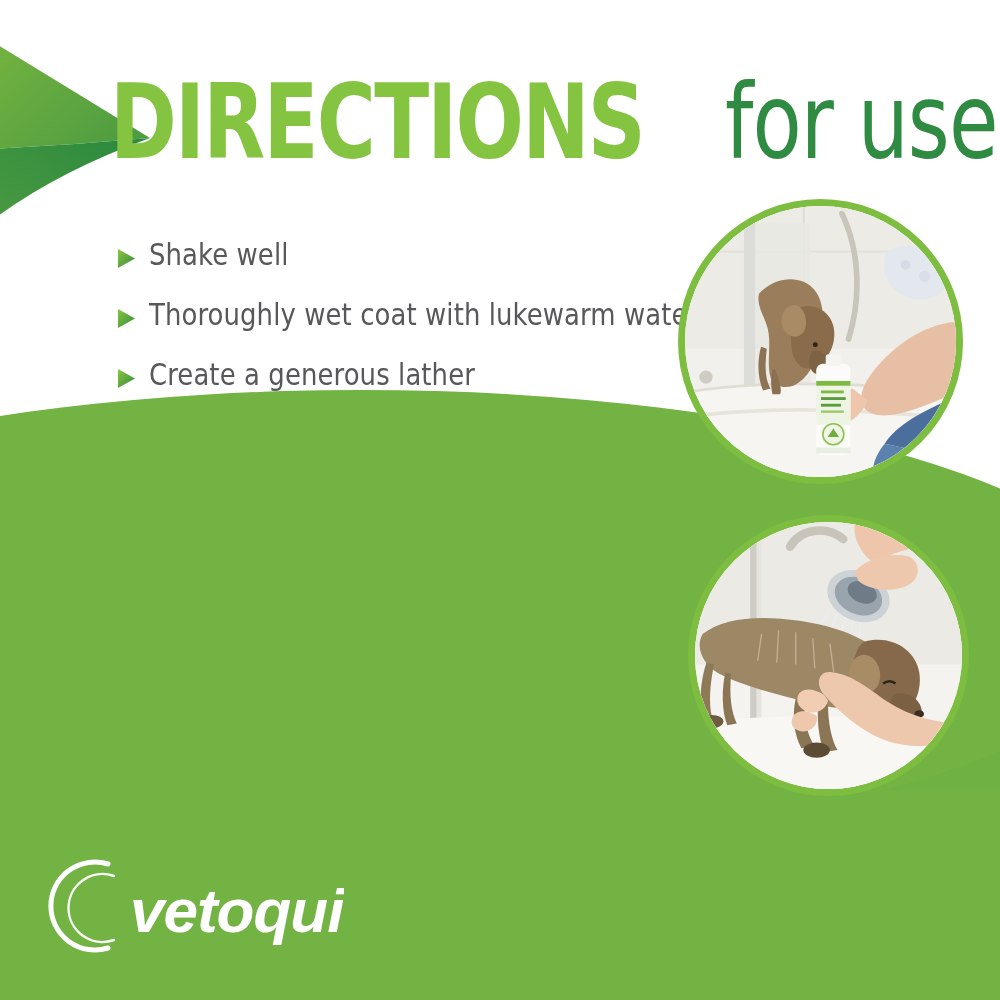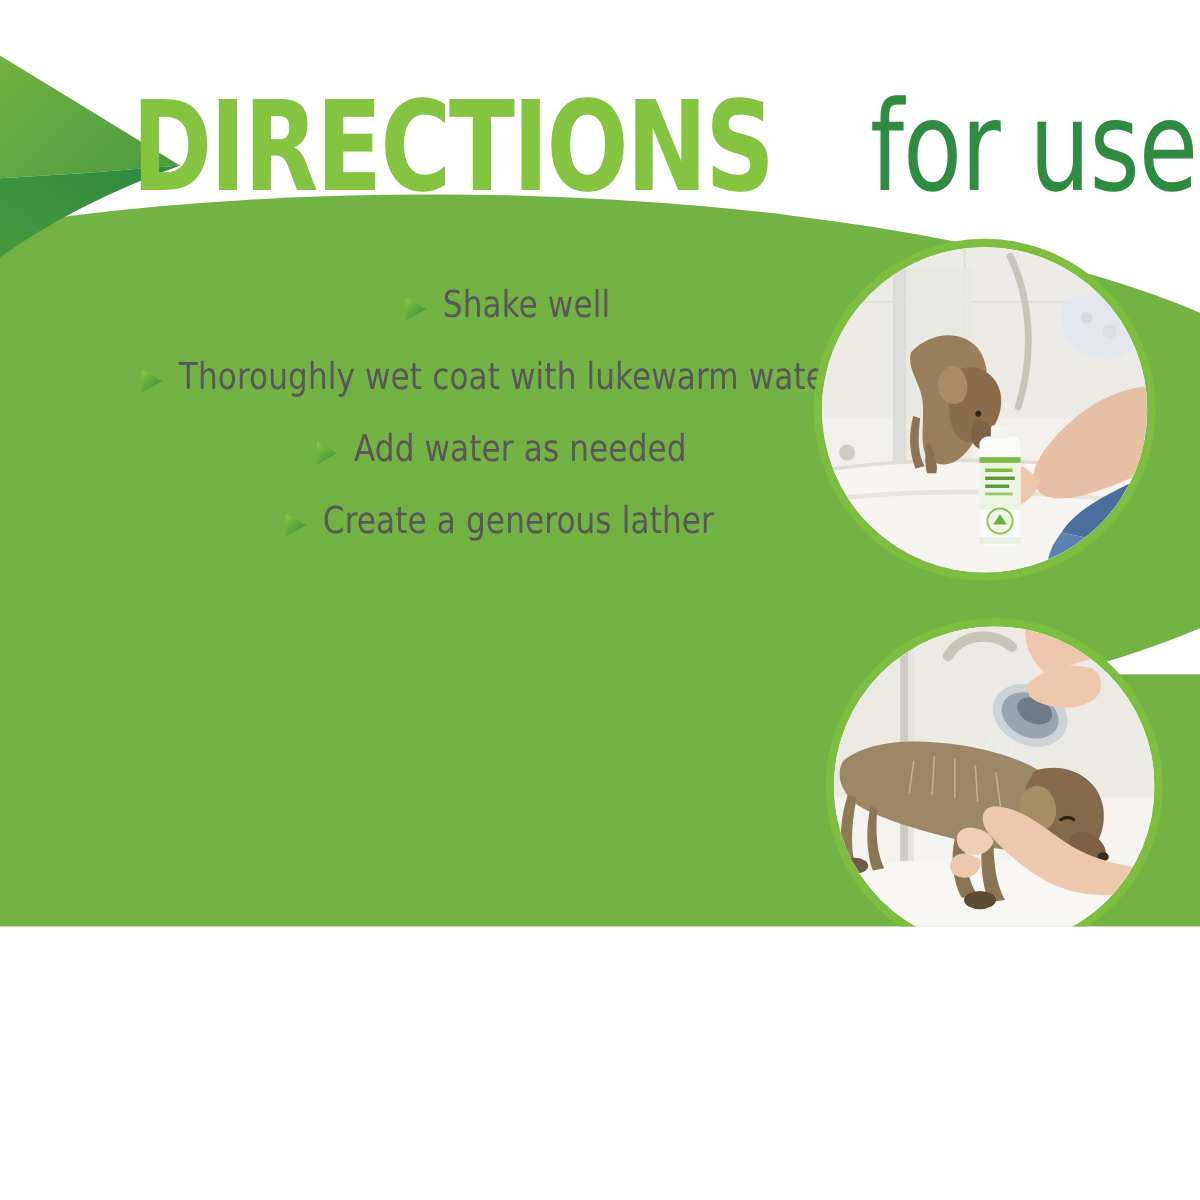--- a/index.html
+++ b/index.html
@@ -1,18 +1,18 @@
 <!DOCTYPE html>
 <html><head>
 <meta charset="utf-8">
 <style>
   html,body{margin:0;padding:0;background:#fff;}
   body{width:1000px;height:1000px;font-family:"Liberation Sans",sans-serif;overflow:hidden;}
 
-  #page{position:relative;width:1000px;height:772px;overflow:hidden;background:#ffffff;}
+  #page{position:relative;width:1000px;height:1000px;overflow:hidden;background:#ffffff;}
 
   
   .bg-green{position:absolute;inset:0;background:#6fb142;}
 
   
   .white-body{
     position:absolute;
     left:-150px; top:-260px;
     width:1320px; height:1010px;
     background:#ffffff;
@@ -55,21 +55,21 @@
     font-family:"Liberation Sans Narrow","DejaVu Sans Condensed","Liberation Sans",sans-serif;
     font-size:104px;line-height:1;letter-spacing:-1px;
   }
   .title .bold{font-weight:bold;color:#84c441;letter-spacing:-2px;
       font-stretch:condensed;transform:scaleX(0.86);display:inline-block;transform-origin:left center;}
   .title .light{font-weight:normal;color:#2e8b41;letter-spacing:-1px;
       font-stretch:condensed;transform:scaleX(0.86);display:inline-block;transform-origin:left center;margin-left:-6px;}
 
   
   .steps{position:absolute;left:118px;top:236px;z-index:10;}
-  .step{display:flex;align-items:baseline;height:60px;justify-content:center;}
+  .step{display:flex;align-items:baseline;height:60px;}
   .tri{width:17px;height:19px;flex:0 0 17px;margin-right:14px;position:relative;top:3px;}
   .step-txt{
     font-family:"Liberation Sans Narrow","DejaVu Sans Condensed","Liberation Sans",sans-serif;
     font-size:31px;color:#58585a;letter-spacing:0.1px;white-space:nowrap;
     transform:scaleX(0.93);transform-origin:left center;display:inline-block;
   }
 
   
   .photo{position:absolute;border-radius:50%;overflow:hidden;z-index:11;
          border:7px solid #7dbd3f;box-sizing:border-box;background:#efefed;}
@@ -139,28 +139,20 @@
       <span class="tri">
         <svg viewBox="0 0 17 19" width="17" height="19" aria-hidden="true">
           <path d="M0 0 L17 9.5 L0 19 Z" fill="url(#bg1)"></path>
         </svg>
       </span>
       <span class="step-txt">Thoroughly wet coat with lukewarm water</span>
     </div>
 
 
 
-    <div class="step">
-      <span class="tri">
-        <svg viewBox="0 0 17 19" width="17" height="19" aria-hidden="true">
-          <path d="M0 0 L17 9.5 L0 19 Z" fill="url(#bg1)"></path>
-        </svg>
-      </span>
-      <span class="step-txt">Add water as needed</span>
-    </div>
 
     <div class="step">
       <span class="tri">
         <svg viewBox="0 0 17 19" width="17" height="19" aria-hidden="true">
           <path d="M0 0 L17 9.5 L0 19 Z" fill="url(#bg1)"></path>
         </svg>
       </span>
       <span class="step-txt">Create a generous lather</span>
     </div>
 

